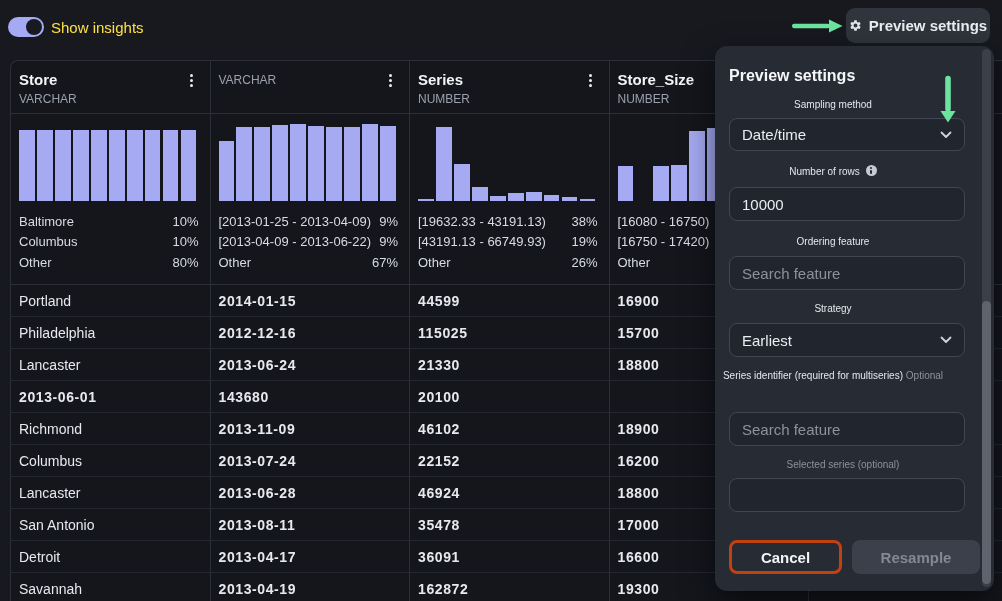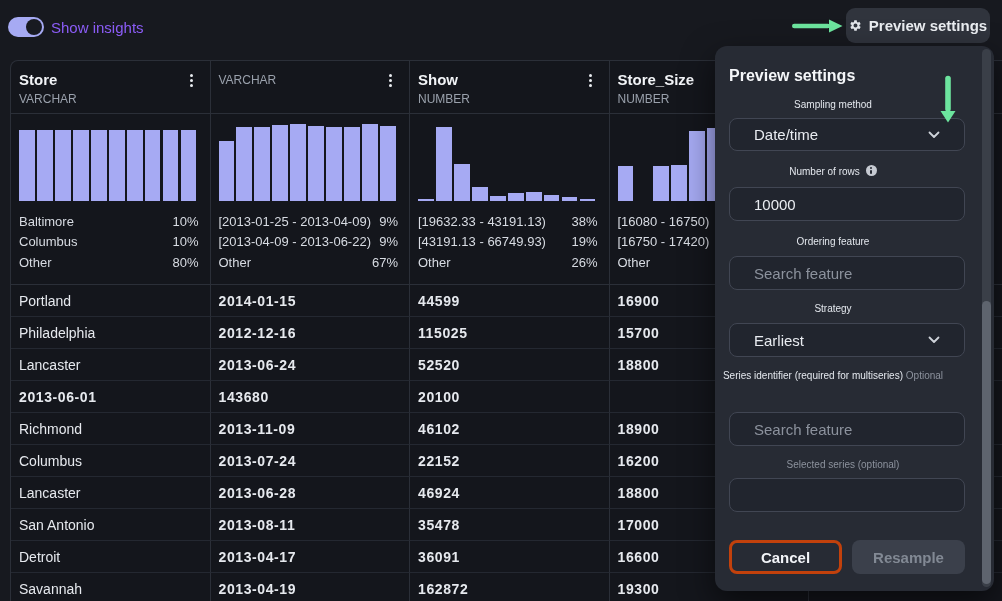--- a/index.html
+++ b/index.html
@@ -33,21 +33,21 @@
   
   .toggle{
     position:absolute;left:8px;top:17px;width:36px;height:20px;border-radius:10px;
     background:var(--purple);cursor:pointer;
   }
   .toggle .knob{
     position:absolute;right:2px;top:2px;width:16px;height:16px;border-radius:50%;
     background:#181a21;
   }
   .toggle-label{
-    position:absolute;left:51px;top:18.5px;font-size:15px;color:#8b5cf6;
+    position:absolute;left:51px;top:18.5px;font-size:15px;color:#fde047;
   }
   .preview-btn{
     position:absolute;left:846px;top:8px;width:144px;height:35px;border-radius:9px;
     background:var(--btnbg);border:none;display:flex;align-items:center;justify-content:center;
     gap:7px;color:#eaedf1;font-family:inherit;font-size:15px;font-weight:700;cursor:pointer;
   }
   .arrow-h{position:absolute;left:791px;top:19px;}
   .arrow-v{position:absolute;left:940px;top:74px;z-index:30;}
 
   
@@ -99,21 +99,21 @@
     position:absolute;left:14px;top:21px;font-size:16px;font-weight:700;color:#f4f6f9;
   }
   .plabel{
     position:absolute;left:0;width:236px;font-size:10px;color:#e3e7ed;line-height:17px;text-align:center;
   }
   .plabel .opt{color:var(--placeholder);}
   .plabel.dim{color:var(--placeholder);margin-left:10px;}
   .pfield{
     position:absolute;left:14px;width:236px;height:34px;border-radius:8px;
     background:var(--input-bg);border:1px solid var(--input-border);
-    display:flex;align-items:center;padding:0 24px;font-size:15px;color:#e9ecf1;
+    display:flex;align-items:center;padding:0 12px;font-size:15px;color:#e9ecf1;
   }
   .pselect{justify-content:space-between;cursor:pointer;}
   input.pfield{font-family:inherit;outline:none;}
   input.pfield::placeholder{color:var(--placeholder);opacity:1;}
   .info-icon{
     display:inline-block;width:11px;height:11px;border-radius:50%;background:#c6cad2;
     vertical-align:-1px;margin-left:6px;position:relative;
   }
   .info-icon::before{
     content:"";position:absolute;left:4.6px;top:2.2px;width:1.8px;height:1.8px;background:#272b34;border-radius:50%;
@@ -122,21 +122,21 @@
     content:"";position:absolute;left:4.6px;top:4.8px;width:1.8px;height:4px;background:#272b34;border-radius:1px;
   }
   .pbtn{
     position:absolute;height:34px;border-radius:8px;font-family:inherit;font-size:15px;
     font-weight:700;cursor:pointer;
   }
   .pbtn.cancel{
     left:14px;width:113px;top:494px;background:transparent;border:3px solid #c2410c;color:#f2f4f8;
   }
   .pbtn.resample{
-    left:137px;width:113px;top:494px;background:#3b404b;border:none;color:#828994;cursor:default;
+    left:137px;width:128px;top:494px;background:#3b404b;border:none;color:#828994;cursor:default;
   }
   .scroll-track{
     position:absolute;right:3px;top:3px;width:9px;height:538px;border-radius:4.5px;background:#3a3f48;
   }
   .scroll-thumb{
     position:absolute;right:3px;top:255px;width:9px;height:283px;border-radius:4.5px;background:#5e646e;
   }
   .chev{flex:none;}
 </style>
 </head>
@@ -174,21 +174,21 @@
         </div>
         <div class="cell">
           <div class="col-type">VARCHAR</div>
           <div class="kebab">
             <i></i>
             <i></i>
             <i></i>
           </div>
         </div>
         <div class="cell">
-          <div class="col-name">Show</div>
+          <div class="col-name">Series</div>
           <div class="col-type">NUMBER</div>
           <div class="kebab">
             <i></i>
             <i></i>
             <i></i>
           </div>
         </div>
         <div class="cell">
           <div class="col-name">Store_Size</div>
           <div class="col-type">NUMBER</div>
@@ -329,21 +329,21 @@
         <div class="tgrid">
           <div class="cell">Philadelphia</div>
           <div class="cell num">2012-12-16</div>
           <div class="cell num">115025</div>
           <div class="cell num">15700</div>
           <div class="cell"></div>
         </div>
         <div class="tgrid">
           <div class="cell">Lancaster</div>
           <div class="cell num">2013-06-24</div>
-          <div class="cell num">52520</div>
+          <div class="cell num">21330</div>
           <div class="cell num">18800</div>
           <div class="cell"></div>
         </div>
         <div class="tgrid">
           <div class="cell num">2013-06-01</div>
           <div class="cell num">143680</div>
           <div class="cell num">20100</div>
           <div class="cell"></div>
         </div>
         <div class="tgrid">

